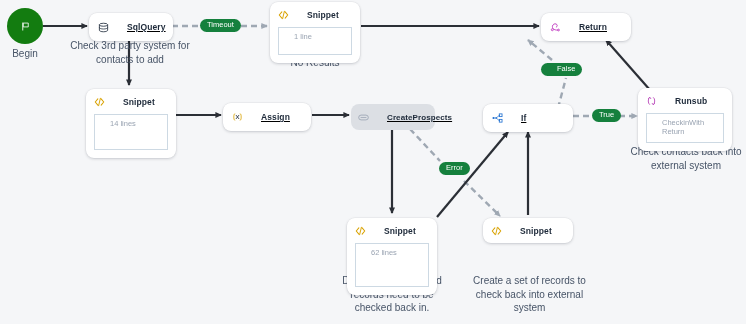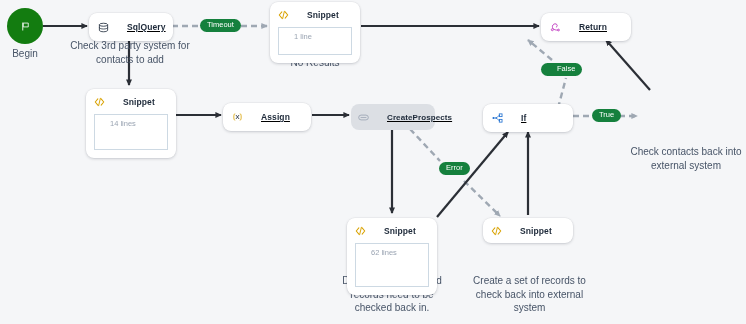--- a/index.html
+++ b/index.html
@@ -283,20 +283,36 @@
           <rect x="10.6" y="10" width="4" height="4" fill="none" stroke="#1f6fd0" stroke-width="1.2"></rect>
           <circle cx="2" cy="8" r="1.3" fill="#1f6fd0"></circle>
         </svg>
       </span>
       <span class="node-title">If</span>
     </div>
   </div>
 
   <div class="edge-label" style="left:592px; top:109px;">True</div>
 
+  <div class="node" style="left:638px; top:88px; width:94px;">
+    <div class="node-head">
+      <span class="node-icon">
+        <svg width="12" height="12" viewBox="0 0 16 16">
+          <path d="M5,13 C2.6,11.5 2.6,4.5 5,3" fill="none" stroke="#b946b9" stroke-width="1.3" stroke-linecap="round"></path>
+          <path d="M11,3 C13.4,4.5 13.4,11.5 11,13" fill="none" stroke="#b946b9" stroke-width="1.3" stroke-linecap="round"></path>
+          <path d="M3.6,4.4 L5.4,2.4 L7,4.6" fill="none" stroke="#b946b9" stroke-width="1.2" stroke-linecap="round" stroke-linejoin="round"></path>
+          <path d="M12.4,11.6 L10.6,13.6 L9,11.4" fill="none" stroke="#b946b9" stroke-width="1.2" stroke-linecap="round" stroke-linejoin="round"></path>
+        </svg>
+      </span>
+      <span class="node-title">Runsub</span>
+    </div>
+    <div class="node-body" style="height:30px;">
+      <div class="node-body-text">CheckinWithReturn</div>
+    </div>
+  </div>
   <div class="caption" style="left:626px; top:145px; width:120px;">Check contacts back into external system</div>
 
   <div class="node" style="left:347px; top:218px; width:90px;">
     <div class="node-head">
       <span class="node-icon">
         <svg width="12" height="12" viewBox="0 0 16 16">
           <path d="M5.6,3.4 L1.8,8 L5.6,12.6" fill="none" stroke="#d9a200" stroke-width="1.5" stroke-linecap="round" stroke-linejoin="round"></path>
           <path d="M10.4,3.4 L14.2,8 L10.4,12.6" fill="none" stroke="#d9a200" stroke-width="1.5" stroke-linecap="round" stroke-linejoin="round"></path>
           <path d="M9.3,2.6 L6.7,13.4" fill="none" stroke="#d9a200" stroke-width="1.4" stroke-linecap="round"></path>
         </svg>

